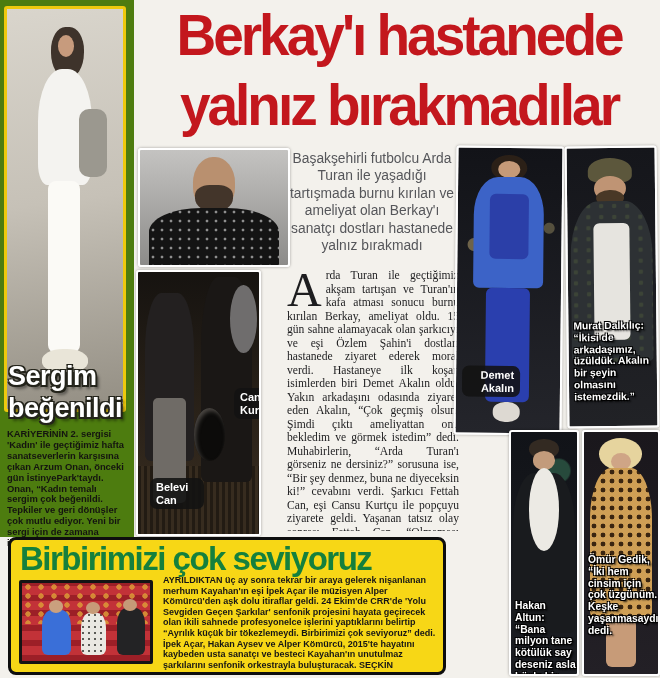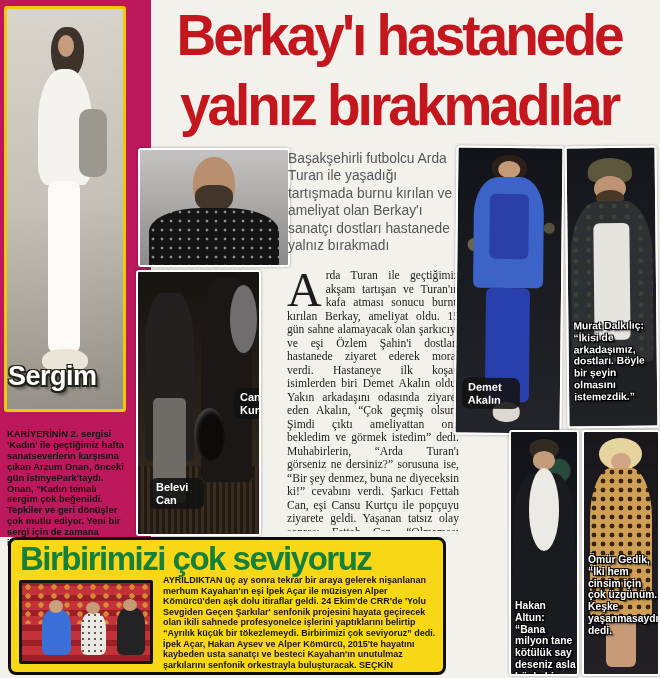--- a/index.html
+++ b/index.html
@@ -4,37 +4,37 @@
 <style>
   html,body{margin:0;padding:0;background:#cfcdc9;}
   .page{position:relative;width:660px;height:678px;background:#f3f1ec;overflow:hidden;
         font-family:"Liberation Sans",sans-serif;}
   .abs{position:absolute;}
   .photo{position:absolute;overflow:hidden;border:2px solid #fff;box-shadow:0 0 3px rgba(0,0,0,.35);
          box-sizing:border-box;border-radius:3px;}
   .s{position:absolute;}
 
   
-  .left-panel{left:0;top:0;width:134px;height:537px;background:#be185d;padding-left:17px;}
+  .left-panel{left:0;top:0;width:134px;height:537px;background:#4d7c0f;}
   .ph-arzum{left:4px;top:6px;width:122px;height:406px;border:3px solid #eec90d;
             background:linear-gradient(172deg,#d9d5cc 0%,#c6c1b7 48%,#938e83 100%);box-shadow:none;}
   .sergim-title{position:absolute;left:8px;top:360px;z-index:3;color:#fff;font-weight:700;
             font-size:27px;line-height:32px;letter-spacing:-.5px;
             text-shadow:-1.5px -1.5px 0 #23231a,1.5px -1.5px 0 #23231a,-1.5px 1.5px 0 #23231a,
                         2px 2px 0 #23231a,3.5px 3.5px 3px rgba(0,0,0,.45);}
   .sergim-body{position:absolute;left:7px;top:429px;width:121px;margin:0;font-size:9.4px;
             line-height:10.9px;font-weight:700;color:#141410;}
 
   
   .headline{left:140px;top:0;width:518px;height:146px;color:#c3171d;font-weight:700;
             text-align:center;font-size:55px;line-height:67px;letter-spacing:-3px;
             transform:scaleY(1.05);transform-origin:top;}
 
   
-  .intro{left:288px;top:150px;width:168px;margin:0;text-align:left;font-size:13.8px;
+  .intro{left:288px;top:150px;width:168px;margin:0;text-align:center;font-size:13.8px;
          line-height:17.4px;color:#55565a;}
   .article{left:287px;top:269px;width:172px;height:262px;font-family:"Liberation Serif",serif;
          font-size:11.6px;line-height:13.5px;text-align:justify;color:#1d1d1f;overflow:hidden;}
   .dropcap{float:left;font-size:48px;line-height:38px;padding:2px 4px 0 0;font-family:"Liberation Serif",serif;}
 
   
   .tag{position:absolute;background:rgba(18,18,18,.88);color:#fff;font-weight:700;font-size:11px;
        line-height:12.5px;padding:3px 6px;border-radius:7px;z-index:4;}
   .cap{position:absolute;color:#fff;font-weight:700;font-size:10.3px;line-height:11.8px;z-index:4;
        text-shadow:-1px -1px 0 #000,1px -1px 0 #000,-1px 1px 0 #000,1px 1px 0 #000,2px 2px 2px #000;}
@@ -76,20 +76,21 @@
     <div class="photo ph-arzum">
       <div class="s round" style="left:38%;top:4.5%;width:28%;height:13%;background:#3e332b;border-radius:48% 48% 55% 55%;"></div>
       <div class="s round" style="left:44%;top:6.5%;width:14%;height:5.5%;background:#c79b7d;"></div>
       <div class="s" style="left:27%;top:15%;width:46%;height:29%;background:#f4f3f0;border-radius:45% 45% 18% 18%;"></div>
       <div class="s" style="left:62%;top:25%;width:24%;height:17%;background:#9b988f;border-radius:10px;"></div>
       <div class="s" style="left:35%;top:43%;width:28%;height:43%;background:#fbfaf6;border-radius:8px;"></div>
       <div class="s" style="left:30%;top:85%;width:40%;height:6%;background:#e9e5d8;border-radius:45%;"></div>
     </div>
     <h2 class="sergim-title" style="margin:0">
       <div>Sergim</div>
+      <div>beğenildi</div>
     </h2>
     <p class="sergim-body"><b>KARİYERİNİN</b><span> 2. sergisi 'Kadın' ile geçtiğimiz hafta sanatseverlerin karşısına çıkan Arzum Onan, önceki gün İstinyePark'taydı. Onan, “Kadın temalı sergim çok beğenildi. Tepkiler ve geri dönüşler çok mutlu ediyor. Yeni bir sergi için de zamana ihtiyacım var” dedi.</span></p>
   </section>
 
   <header class="abs headline">
     <div>Berkay'ı hastanede</div>
     <div>yalnız bırakmadılar</div>
   </header>
 
   <div class="photo ph-berkay">
@@ -115,30 +116,30 @@
     <span class="tag" style="left:12px;top:206px;width:42px;">Belevi Can</span>
   </div>
 
   <div class="photo ph-demet">
     <div class="s round" style="left:32%;top:2.5%;width:34%;height:9%;background:#2b2017;"></div>
     <div class="s round" style="left:38%;top:4.5%;width:22%;height:6%;background:#c59a78;"></div>
     <div class="s torso" style="left:15%;top:10%;width:68%;height:39%;background:#3c63c7;"></div>
     <div class="s" style="left:31%;top:16%;width:37%;height:23%;background:#2b3fa8;border-radius:6px;"></div>
     <div class="s" style="left:28%;top:49%;width:42%;height:40%;background:#2a3fae;border-radius:6px;"></div>
     <div class="s" style="left:36%;top:89%;width:26%;height:7%;background:#ddd9d2;border-radius:45%;"></div>
-    <span class="tag" style="left:6px;top:230px;width:46px;">Demet Akalın</span>
+    <span class="tag" style="left:6px;top:218px;width:46px;text-align:right;">Demet Akalın</span>
   </div>
 
   <div class="photo ph-murat">
     <div class="s" style="left:24%;top:3.5%;width:50%;height:9%;background:#5c573c;border-radius:50% 50% 30% 30%;"></div>
     <div class="s round" style="left:31%;top:10%;width:36%;height:9%;background:#bf9474;"></div>
     <div class="s round" style="left:33%;top:15%;width:32%;height:6%;background:#493826;"></div>
     <div class="s torso" style="left:3%;top:19%;width:94%;height:58%;background-color:#2d3134;background-image:radial-gradient(circle at 5px 5px,#3c4437 2px,rgba(0,0,0,0) 2.6px);background-size:13px 11px;"></div>
     <div class="s" style="left:30%;top:27%;width:40%;height:42%;background:#e6e4df;border-radius:6px;"></div>
-    <span class="cap" style="left:5px;top:172px;width:78px;">Murat Dalkılıç: “İkisi de arkadaşımız, dostları. Böyle bir şeyin olmasını istemezdik.”</span>
+    <span class="cap" style="left:5px;top:172px;width:78px;">Murat Dalkılıç: “İkisi de arkadaşımız, üzüldük. Akalın bir şeyin olmasını istemezdik.”</span>
   </div>
 
   <section class="abs bottom-box">
     <h2 class="box-title" style="margin:0">Birbirimizi çok seviyoruz</h2>
     <div class="photo ph-theater">
       <div class="s" style="left:0;top:0;width:100%;height:52%;background-image:radial-gradient(circle at 6px 4px,#dd9a37 2.4px,rgba(0,0,0,0) 3px);background-size:13px 9px;opacity:.85;"></div>
       <div class="s torso" style="left:16%;top:34%;width:22%;height:58%;background:#3a6fd8;"></div>
       <div class="s round" style="left:21%;top:22%;width:11%;height:16%;background:#caa07e;"></div>
       <div class="s torso" style="left:46%;top:38%;width:20%;height:54%;background-color:#eae8e2;background-image:radial-gradient(circle at 2px 2px,#5b5b56 .9px,rgba(0,0,0,0) 1.3px);background-size:6px 6px;"></div>
       <div class="s round" style="left:50%;top:24%;width:11%;height:16%;background:#c79b78;"></div>

